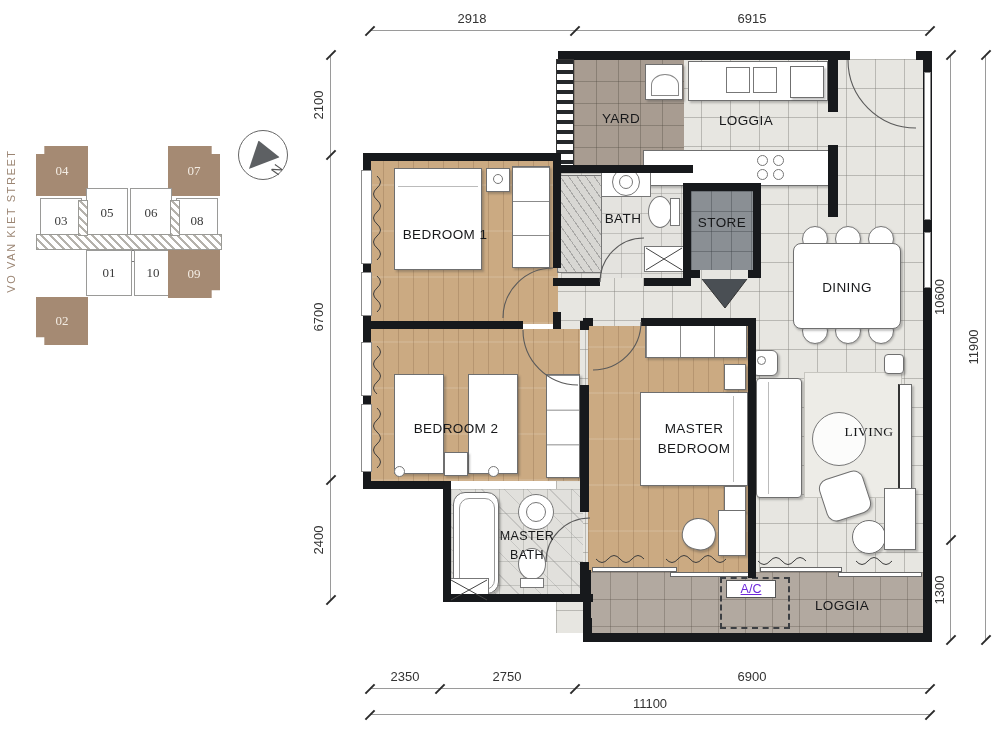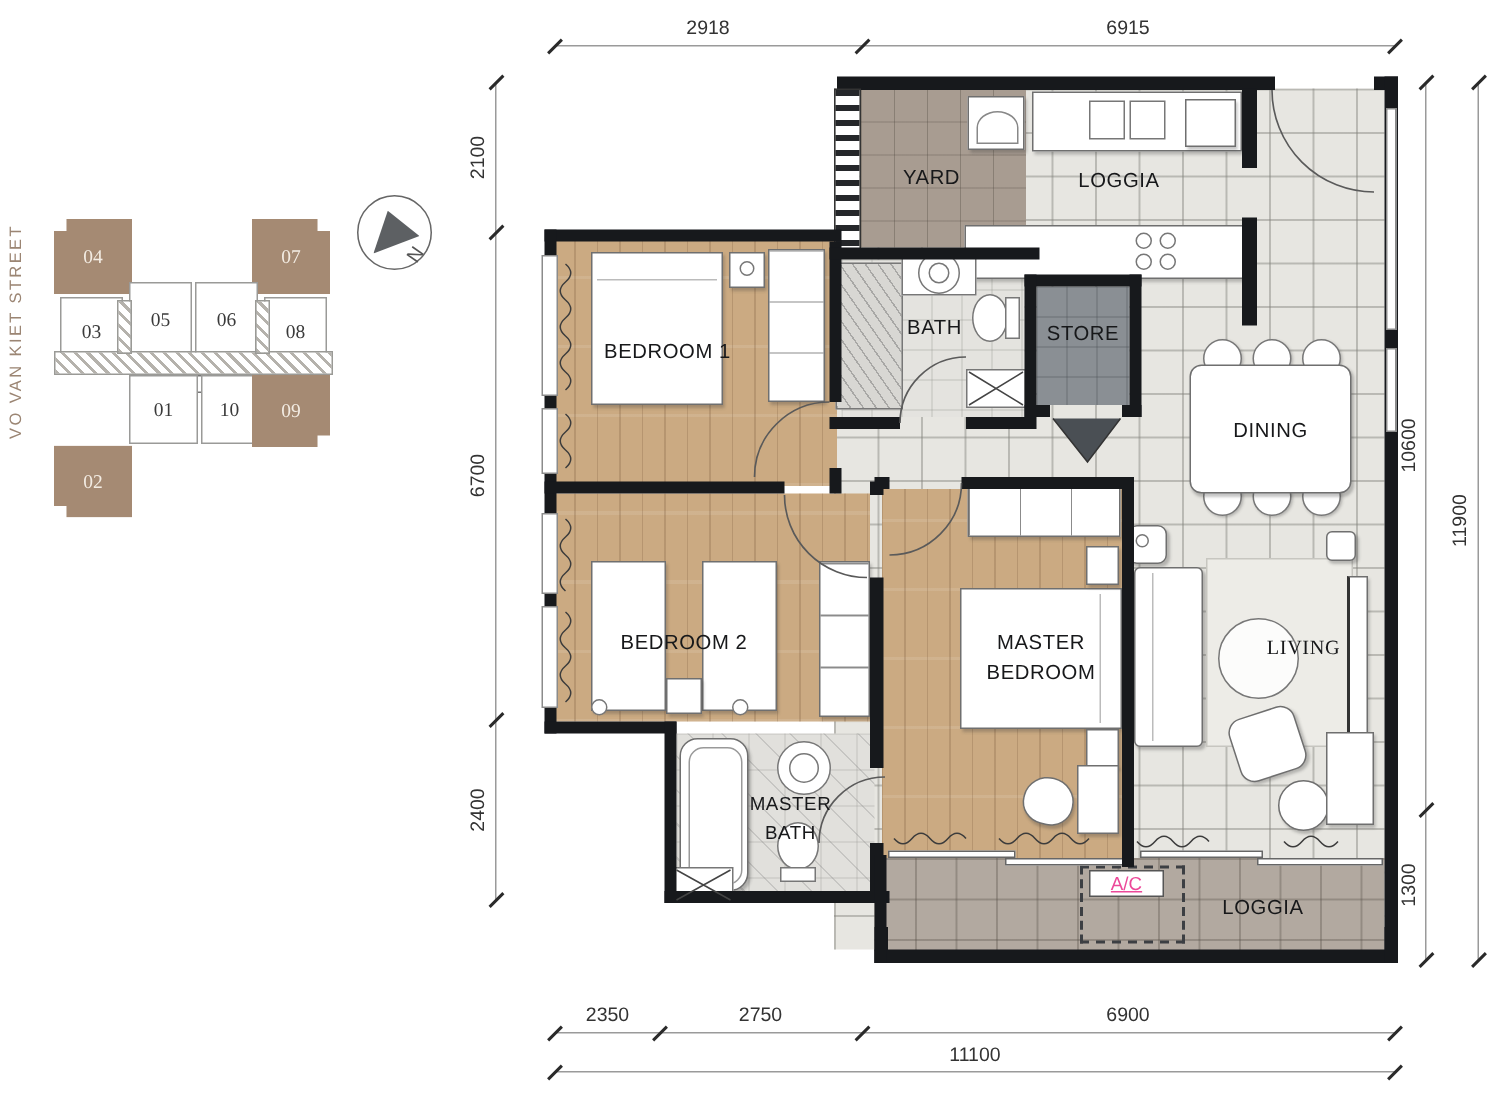--- a/index.html
+++ b/index.html
@@ -49,21 +49,21 @@
      box-shadow:1.5px 2px 2px rgba(60,60,60,.3);}
   .flat{position:absolute;background:#fff;border:1px solid #777;box-sizing:border-box;}
   .circ{border-radius:50%;}
   .rug{position:absolute;background:#edece7;border:1px solid #c7c6c0;box-sizing:border-box;}
   .dash{position:absolute;border:2px dashed #3c3f43;box-sizing:border-box;}
   
   .rl{position:absolute;transform:translate(-50%,-50%);font-size:13.5px;color:#17181a;
       letter-spacing:.4px;white-space:nowrap;}
   .rl.sm{font-size:12.5px;}
   .lblbox{position:absolute;background:#fff;border:1px solid #555;box-sizing:border-box;
-      display:flex;align-items:center;justify-content:center;font-size:12.5px;color:#ec4899;text-decoration:underline;}
+      display:flex;align-items:center;justify-content:center;font-size:12.5px;color:#6d28d9;text-decoration:underline;}
   
   .dl{position:absolute;background:#9a9a9a;}
   .tick{position:absolute;width:13px;height:2px;background:#2a2a2a;
         transform:translate(-50%,-50%) rotate(-45deg);}
   .dt{position:absolute;transform:translate(-50%,-50%);font-size:13px;color:#333;white-space:nowrap;}
   .dt.rot{transform:translate(-50%,-50%) rotate(-90deg);}
   
   .unit-brown{position:absolute;background:#a58a73;color:#f3ece3;display:flex;align-items:center;
       justify-content:center;font-family:"Liberation Serif",serif;font-size:13px;}
   .unit-white{position:absolute;background:#fff;border:1px solid #9a9a98;color:#3a3a3a;display:flex;

